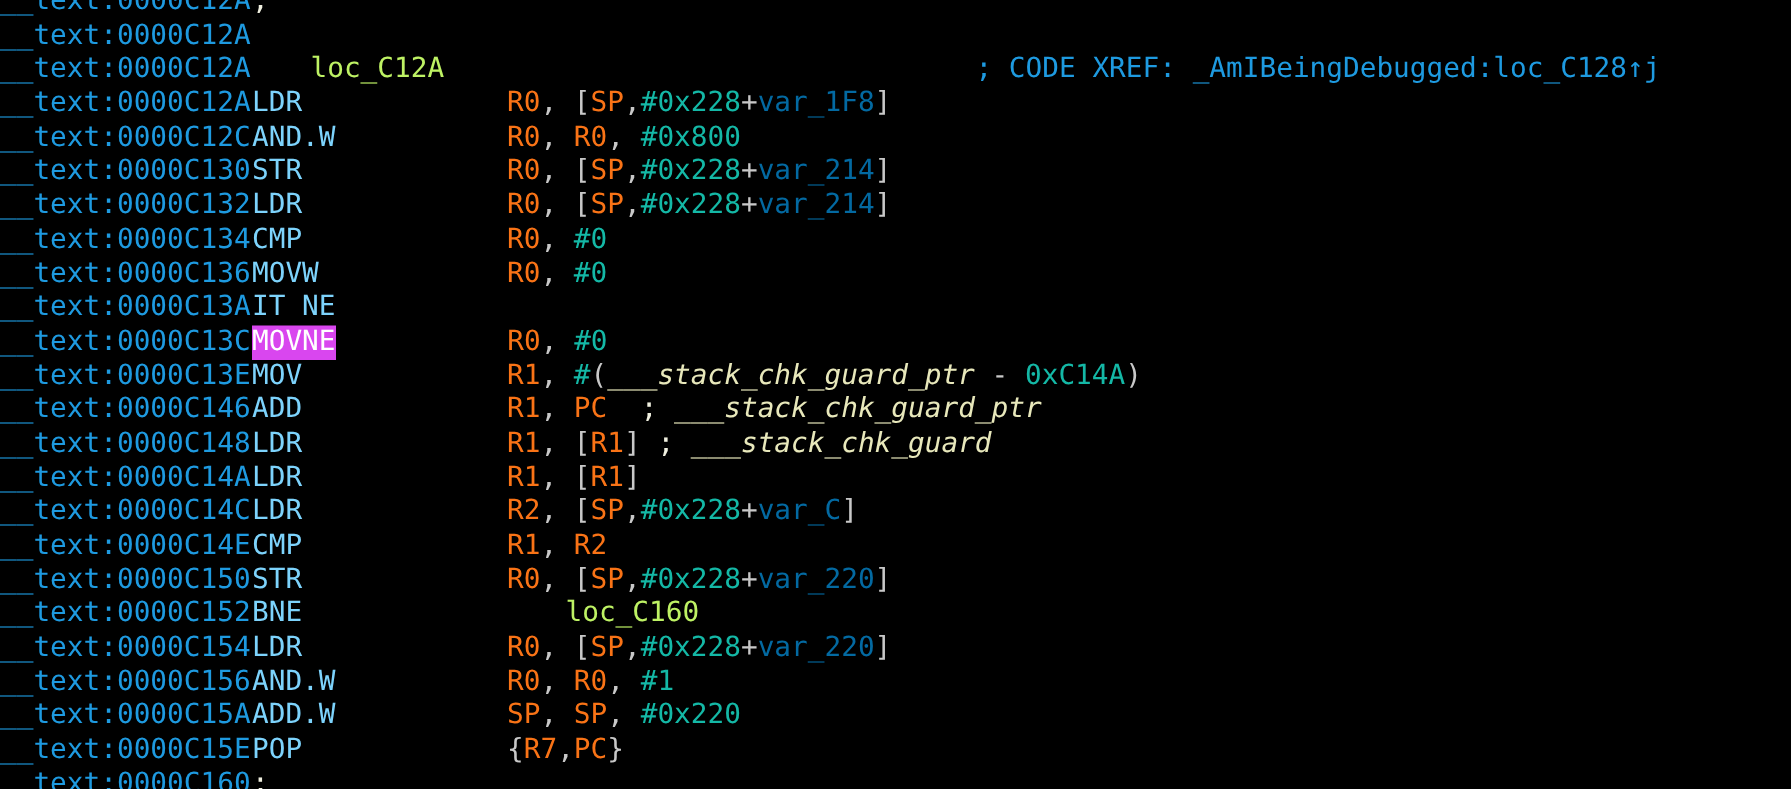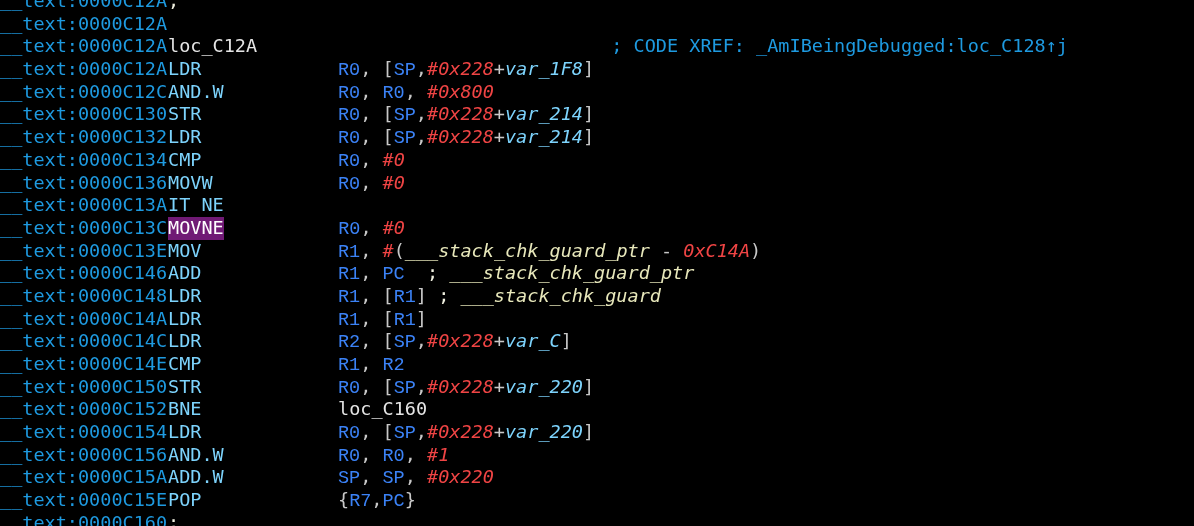--- a/index.html
+++ b/index.html
@@ -34,26 +34,26 @@
   }
   
   #disasm { margin-top: -10px; }
 
   .addr {
     color: #1e9ae0;
     display: inline-block;
     width: 168px;
   }
   .seg-under { color: #1e9ae0; }
-  .loclbl  { color: #e5e5e5; }
+  .loclbl  { color: #bef264; margin-left: 39px; }
   .mnem    { color: #7dd3fc; display: inline-block; width: 170px; }
-  .mnem-sel{ color: #ffffff; background: #701a75; display: inline-block; text-align: right; }
-  .reg     { color: #3b82f6; font-family: Liberation Mono, monospace; }
-  .num     { color: #ef4444; font-style: italic; }
-  .var     { color: #7dd3fc; font-style: italic; }
+  .mnem-sel{ color: #ffffff; background: #d946ef; display: inline-block; text-align: right; }
+  .reg     { color: #f97316; }
+  .num     { color: #14b8a6; }
+  .var     { color: #0369a1; }
   .punc    { color: #c8c8c8; }
   .cmt     { color: #1e9ae0; margin-top: 18px; }
   .cmtw    { color: #f0f0e0; }
   .name    { color: #e8e8bb; font-style: italic; }
 </style>
 </head>
 <body>
 
 <div id="disasm"><div class="row"><span class="addr"><span class="seg-under">__text:0000C12A</span></span><span class="cmtw">;</span></div><div class="row"><span class="addr"><span class="seg-under">__text:0000C12A</span></span></div><div class="row"><span class="addr"><span class="seg-under">__text:0000C12A</span></span><span class="loclbl">loc_C12A</span><span style="display:inline-block;width:354.2px"></span><span class="cmt">; CODE XREF: _AmIBeingDebugged:loc_C128↑j</span></div><div class="row"><span class="addr"><span class="seg-under">__text:0000C12A</span></span><span class="mnem">LDR</span><span><span class="reg">R0</span><span class="punc">,</span><span class="punc"> </span><span class="punc">[</span><span class="reg">SP</span><span class="punc">,</span><span class="num">#0x228</span><span class="punc">+</span><span class="var">var_1F8</span><span class="punc">]</span></span></div><div class="row"><span class="addr"><span class="seg-under">__text:0000C12C</span></span><span class="mnem">AND.W</span><span><span class="reg">R0</span><span class="punc">,</span><span class="punc"> </span><span class="reg">R0</span><span class="punc">,</span><span class="punc"> </span><span class="num">#0x800</span></span></div><div class="row"><span class="addr"><span class="seg-under">__text:0000C130</span></span><span class="mnem">STR</span><span><span class="reg">R0</span><span class="punc">,</span><span class="punc"> </span><span class="punc">[</span><span class="reg">SP</span><span class="punc">,</span><span class="num">#0x228</span><span class="punc">+</span><span class="var">var_214</span><span class="punc">]</span></span></div><div class="row"><span class="addr"><span class="seg-under">__text:0000C132</span></span><span class="mnem">LDR</span><span><span class="reg">R0</span><span class="punc">,</span><span class="punc"> </span><span class="punc">[</span><span class="reg">SP</span><span class="punc">,</span><span class="num">#0x228</span><span class="punc">+</span><span class="var">var_214</span><span class="punc">]</span></span></div><div class="row"><span class="addr"><span class="seg-under">__text:0000C134</span></span><span class="mnem">CMP</span><span><span class="reg">R0</span><span class="punc">,</span><span class="punc"> </span><span class="num">#0</span></span></div><div class="row"><span class="addr"><span class="seg-under">__text:0000C136</span></span><span class="mnem">MOVW</span><span><span class="reg">R0</span><span class="punc">,</span><span class="punc"> </span><span class="num">#0</span></span></div><div class="row"><span class="addr"><span class="seg-under">__text:0000C13A</span></span><span class="mnem">IT NE</span><span></span></div><div class="row"><span class="addr"><span class="seg-under">__text:0000C13C</span></span><span class="mnem-sel">MOVNE</span><span style="display:inline-block;width:114.5px"></span><span><span class="reg">R0</span><span class="punc">,</span><span class="punc"> </span><span class="num">#0</span></span></div><div class="row"><span class="addr"><span class="seg-under">__text:0000C13E</span></span><span class="mnem">MOV</span><span><span class="reg">R1</span><span class="punc">,</span><span class="punc"> </span><span class="num">#</span><span class="punc">(</span><span class="name">___stack_chk_guard_ptr</span><span class="punc"> </span><span class="punc">-</span><span class="punc"> </span><span class="num">0xC14A</span><span class="punc">)</span></span></div><div class="row"><span class="addr"><span class="seg-under">__text:0000C146</span></span><span class="mnem">ADD</span><span><span class="reg">R1</span><span class="punc">,</span><span class="punc"> </span><span class="reg">PC</span><span class="punc"> </span><span class="punc"> </span><span class="cmtw">;</span><span class="cmtw"> </span><span class="name">___stack_chk_guard_ptr</span></span></div><div class="row"><span class="addr"><span class="seg-under">__text:0000C148</span></span><span class="mnem">LDR</span><span><span class="reg">R1</span><span class="punc">,</span><span class="punc"> </span><span class="punc">[</span><span class="reg">R1</span><span class="punc">]</span><span class="punc"> </span><span class="cmtw">;</span><span class="cmtw"> </span><span class="name">___stack_chk_guard</span></span></div><div class="row"><span class="addr"><span class="seg-under">__text:0000C14A</span></span><span class="mnem">LDR</span><span><span class="reg">R1</span><span class="punc">,</span><span class="punc"> </span><span class="punc">[</span><span class="reg">R1</span><span class="punc">]</span></span></div><div class="row"><span class="addr"><span class="seg-under">__text:0000C14C</span></span><span class="mnem">LDR</span><span><span class="reg">R2</span><span class="punc">,</span><span class="punc"> </span><span class="punc">[</span><span class="reg">SP</span><span class="punc">,</span><span class="num">#0x228</span><span class="punc">+</span><span class="var">var_C</span><span class="punc">]</span></span></div><div class="row"><span class="addr"><span class="seg-under">__text:0000C14E</span></span><span class="mnem">CMP</span><span><span class="reg">R1</span><span class="punc">,</span><span class="punc"> </span><span class="reg">R2</span></span></div><div class="row"><span class="addr"><span class="seg-under">__text:0000C150</span></span><span class="mnem">STR</span><span><span class="reg">R0</span><span class="punc">,</span><span class="punc"> </span><span class="punc">[</span><span class="reg">SP</span><span class="punc">,</span><span class="num">#0x228</span><span class="punc">+</span><span class="var">var_220</span><span class="punc">]</span></span></div><div class="row"><span class="addr"><span class="seg-under">__text:0000C152</span></span><span class="mnem">BNE</span><span><span class="loclbl">loc_C160</span></span></div><div class="row"><span class="addr"><span class="seg-under">__text:0000C154</span></span><span class="mnem">LDR</span><span><span class="reg">R0</span><span class="punc">,</span><span class="punc"> </span><span class="punc">[</span><span class="reg">SP</span><span class="punc">,</span><span class="num">#0x228</span><span class="punc">+</span><span class="var">var_220</span><span class="punc">]</span></span></div><div class="row"><span class="addr"><span class="seg-under">__text:0000C156</span></span><span class="mnem">AND.W</span><span><span class="reg">R0</span><span class="punc">,</span><span class="punc"> </span><span class="reg">R0</span><span class="punc">,</span><span class="punc"> </span><span class="num">#1</span></span></div><div class="row"><span class="addr"><span class="seg-under">__text:0000C15A</span></span><span class="mnem">ADD.W</span><span><span class="reg">SP</span><span class="punc">,</span><span class="punc"> </span><span class="reg">SP</span><span class="punc">,</span><span class="punc"> </span><span class="num">#0x220</span></span></div><div class="row"><span class="addr"><span class="seg-under">__text:0000C15E</span></span><span class="mnem">POP</span><span><span class="punc">{</span><span class="reg">R7</span><span class="punc">,</span><span class="reg">PC</span><span class="punc">}</span></span></div><div class="row"><span class="addr"><span class="seg-under">__text:0000C160</span></span><span class="cmtw">;</span></div></div>
 

